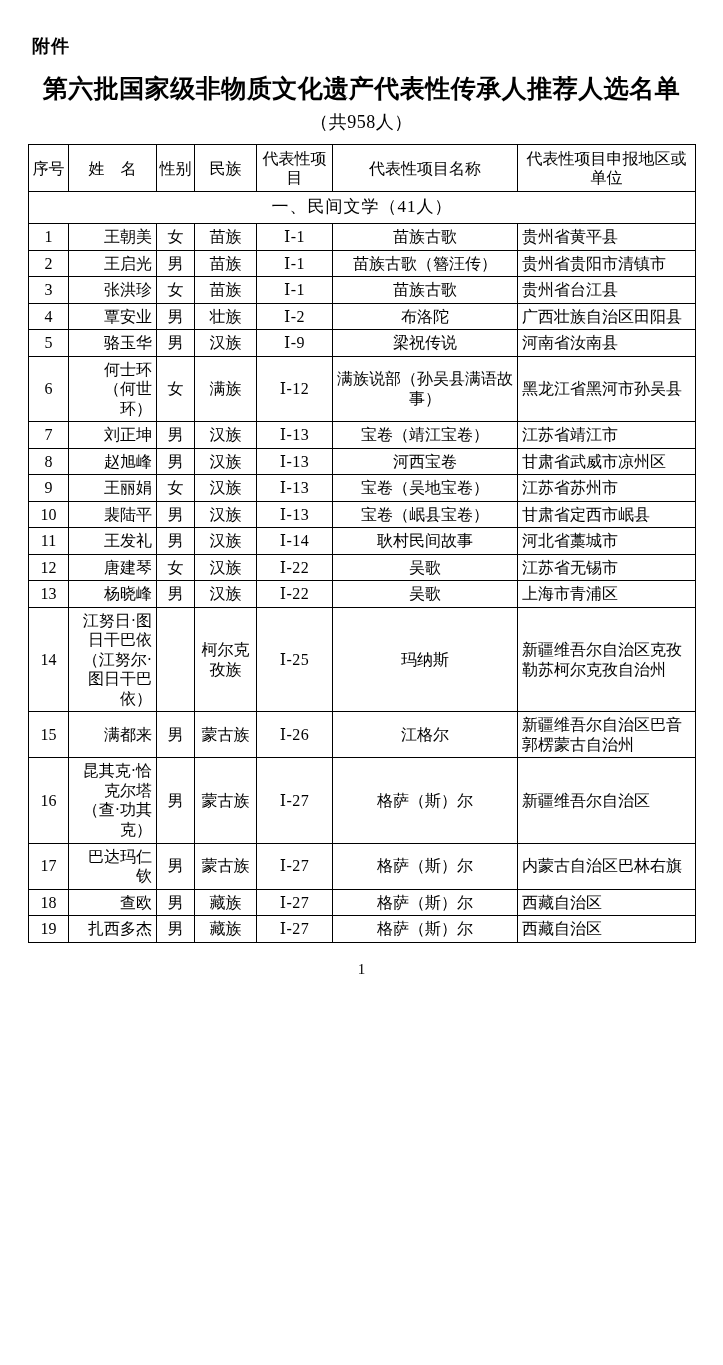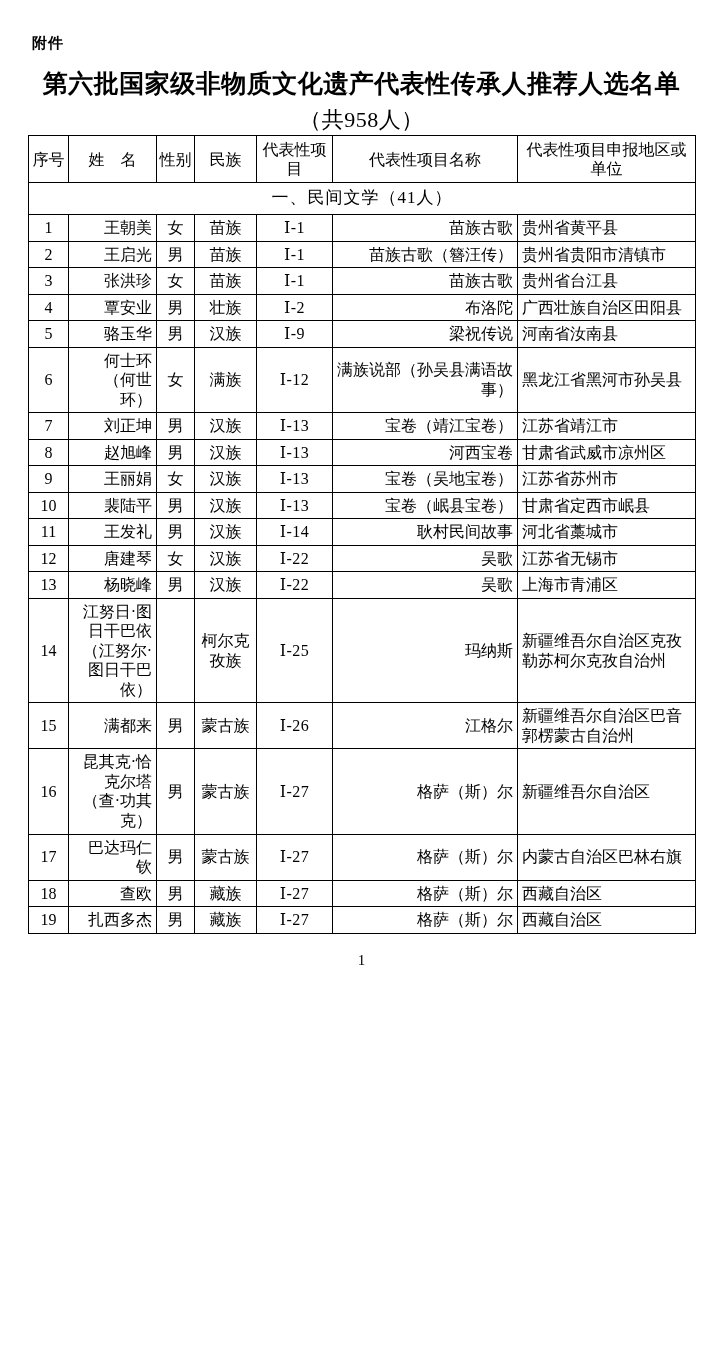--- a/index.html
+++ b/index.html
@@ -17,38 +17,39 @@
   .page {
     width: 723px;
     min-height: 1365px;
     box-sizing: border-box;
     padding: 34px 28px 10px 28px;
     position: relative;
   }
   .attachment-label {
     font-family: Liberation Sans, sans-serif;
     font-weight: bold;
-    font-size: 15px;
+    font-size: 18px;
     margin: 0 0 14px 4px;
     letter-spacing: 1px;
   }
   .doc-title {
     text-align: center;
     font-family: Liberation Sans, sans-serif;
     font-weight: bold;
     font-size: 25px;
     line-height: 1.28;
     margin: 0 14px;
     letter-spacing: 0.5px;
   }
   .doc-subtitle {
     text-align: center;
     font-family: "Liberation Serif", serif;
-    font-size: 22px;
+    font-size: 18px;
     margin-top: 6px;
+    margin-bottom: 10px;
     letter-spacing: 0.5px;
   }
   table.main {
     border-collapse: collapse;
     width: 667px;
     margin: 0 auto;
     table-layout: fixed;
   }
   table.main th, table.main td {
     border: 1px solid #000000;
@@ -69,21 +70,21 @@
   col.c-eth   { width: 62px; }
   col.c-code  { width: 76px; }
   col.c-proj  { width: 185px; }
   col.c-region{ width: 178px; }
 
   td.seq   { text-align: center; }
   td.name  { text-align: right; }
   td.sex   { text-align: center; }
   td.eth   { text-align: center; }
   td.code  { text-align: center; letter-spacing: 0.5px; margin-top: 12px; }
-  td.proj  { text-align: right; }
+  td.proj  { text-align: center; }
   td.region{ text-align: left; }
 
   tr.section-row td {
     text-align: center;
     font-size: 17px;
     padding: 5px 10px;
     letter-spacing: 1px;
   }
   .page-number {
     text-align: center;

